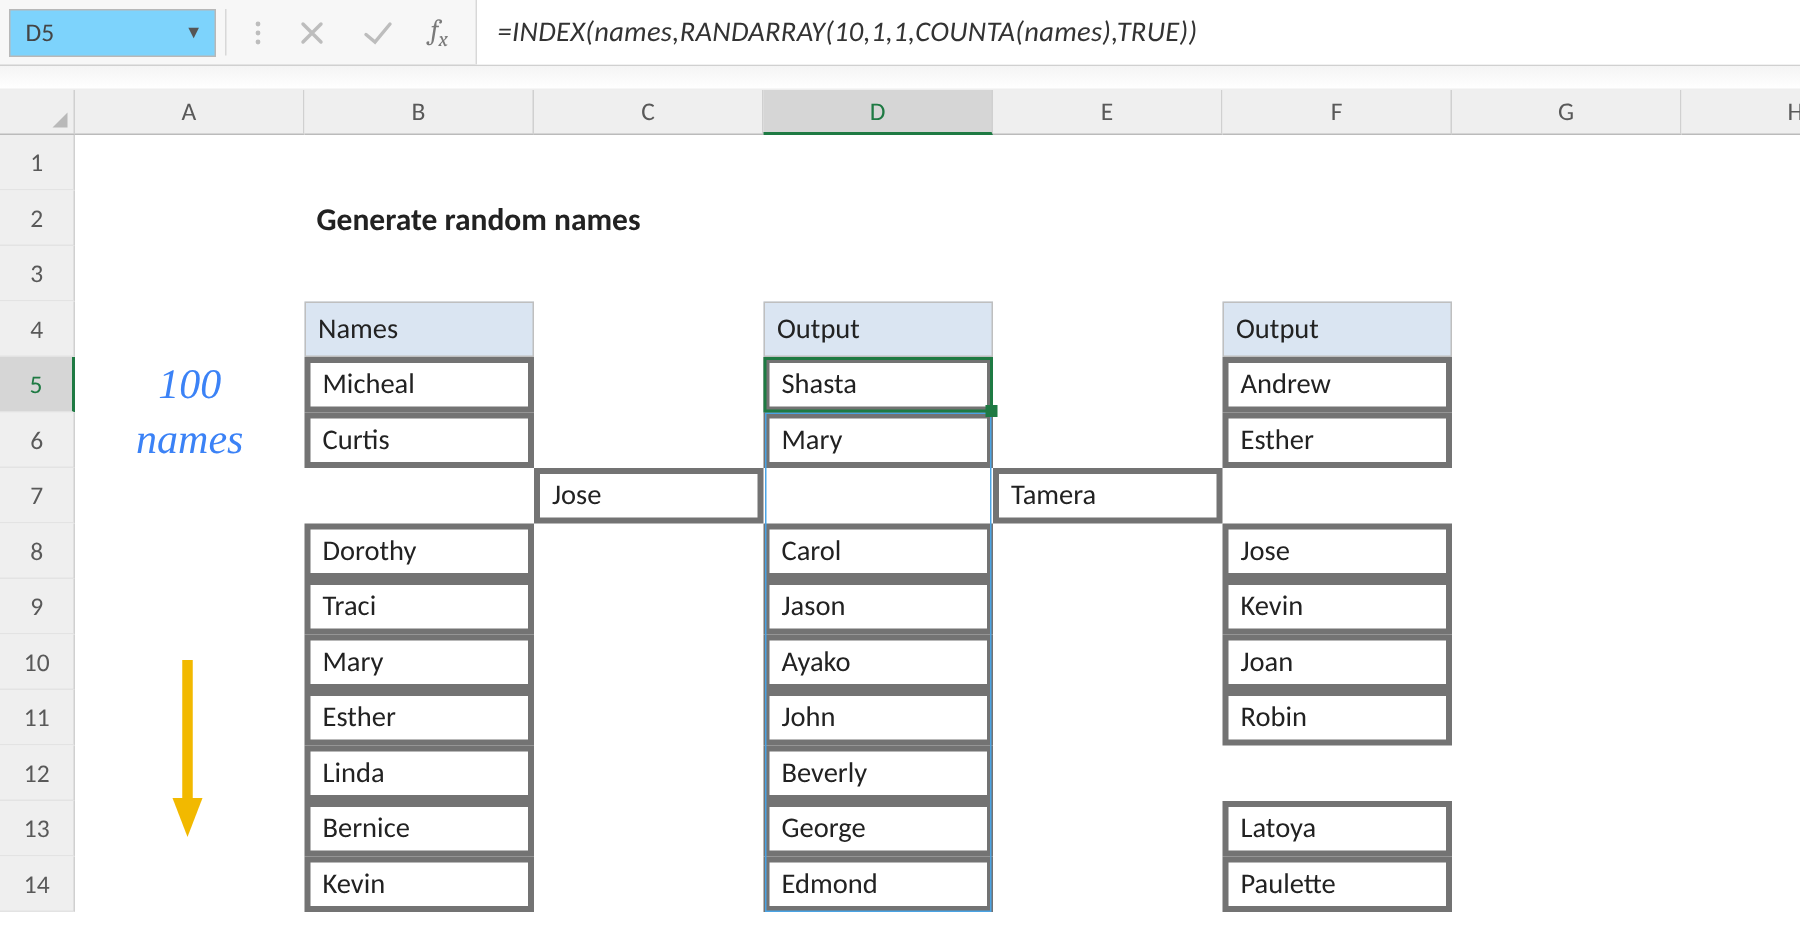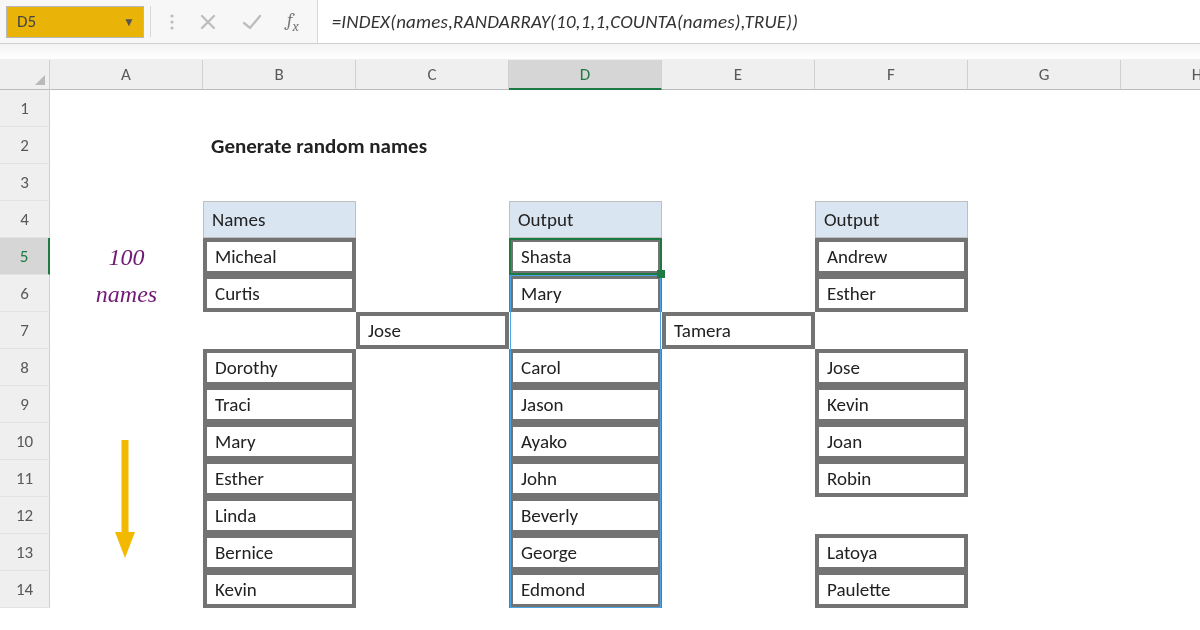--- a/index.html
+++ b/index.html
@@ -24,21 +24,21 @@
   }
   .namebox-wrap {
     display: flex;
     align-items: center;
     width: 150px;
     padding: 4px 6px;
   }
   .namebox {
     flex: 1;
     height: 32px;
-    background: #eab308;
+    background: #7dd3fc;
     border: 1px solid #b8b8b8;
     display: flex;
     align-items: center;
     justify-content: space-between;
     padding: 0 8px 0 10px;
     font-size: 17px;
     color: #444;
     gap: 16px;
   }
   .namebox .dd {
@@ -172,24 +172,24 @@
     background: #dae5f2;
     border: 1px solid #bfbfbf;
   }
   .title {
     font-weight: 700;
     font-size: 21px;
     color: #222;
     white-space: nowrap;
   }
   .annot {
-    color: #701a75;
+    color: #3b82f6;
     font-family: "Segoe Script","Comic Sans MS",cursive;
     font-style: italic;
-    font-size: 24px;
+    font-size: 28px;
     line-height: 1;
     white-space: nowrap;
     justify-content: center;
   }
 
   
   .active-outline {
     position: absolute;
     border: 2px solid #1e7a43;
     pointer-events: none;

